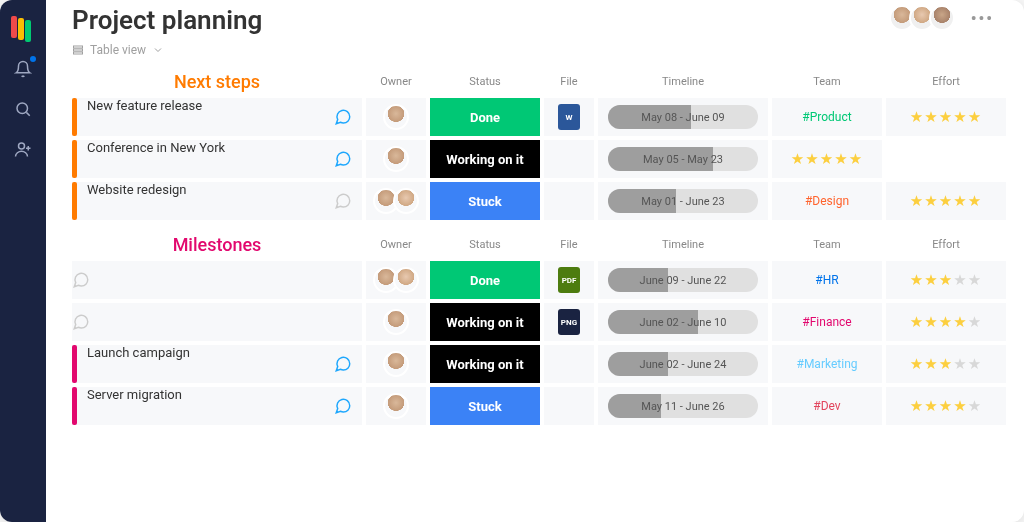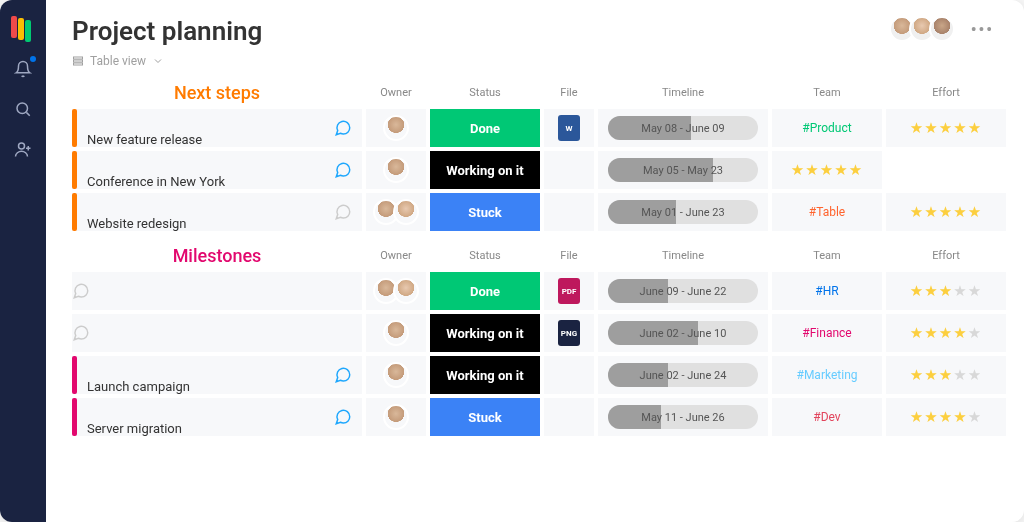--- a/index.html
+++ b/index.html
@@ -43,21 +43,21 @@
   cursor:pointer;
   position:relative;
 }
 .side-icon svg { width: 18px; height: 18px; stroke: currentColor; fill:none; stroke-width:2;}
 .dot-badge {
   position:absolute; top:-2px; right:-2px;
   width:6px;height:6px;border-radius:50%;background:#0073ea;
 }
 .main {
   flex: 1;
-  padding: 16px 26px 10px 26px;
+  padding: 5px 26px 10px 26px;
   overflow: hidden;
   border-radius: 9px;
 }
 .header {
   display:flex;
   justify-content: space-between;
   align-items:flex-start;
 }
 .page-title {
   font-size: 26px;
@@ -101,21 +101,21 @@
   align-items:center;
   justify-content:center;
   font-size:13px;
   color:#333;
 }
 .item-cell {
   justify-content: space-between;
   padding: 0 10px 0 0;
   background:#f7f8fa;
 }
-.item-left { display:flex; align-items:flex-end; height:100%;}
+.item-left { display:flex; align-items:flex-start; height:100%;}
 .color-bar { width:5px; height:100%; border-radius: 2px; margin-right:10px;}
 .item-name { font-size: 13px; color:#333; }
 .chat-icon { width:18px;height:18px; }
 .chat-icon svg { width:18px;height:18px; fill:none; stroke-width:2;}
 .owner-cell .av-stack { display:flex; }
 .owner-cell .av { width:26px;height:26px;border-radius:50%;border:2px solid #fff; margin-left:-6px;}
 .owner-cell .av:first-child{margin-left:0;}
 .status-cell { color:#fff; font-size:13px; font-weight:700; cursor:pointer;}
 .file-cell .file-badge {
   width:22px;height:26px;border-radius:3px;
@@ -300,21 +300,21 @@
               </div>
             </div>
         <div class="cell status-cell st-stuck">Stuck</div>
         <div class="cell file-cell"></div>
         <div class="cell timeline-cell">
           <div class="pill">
                 <div class="fill" style="width:45%"></div>
                 <span>May 01 - June 23</span>
               </div>
         </div>
-        <div class="cell team-cell" style="color:#ff642e">#Table</div>
+        <div class="cell team-cell" style="color:#ff642e">#Design</div>
         <div class="cell effort-cell">
               <span class="star ">★</span>
               <span class="star ">★</span>
               <span class="star ">★</span>
               <span class="star ">★</span>
               <span class="star ">★</span>
             </div>
       </div>
         </div>
         <div class="group">
@@ -335,21 +335,21 @@
                 </svg></span>
         </div>
         <div class="cell owner-cell">
               <div class="av-stack">
                 <div class="av" style="background:radial-gradient(circle at 50% 35%, #d9b89a 0%, #c49b7a 45%, #f7f8fa 46%)"></div>
                 <div class="av" style="background:radial-gradient(circle at 50% 35%, #e8c9b0 0%, #d0a884 45%, #f7f8fa 46%)"></div>
               </div>
             </div>
         <div class="cell status-cell st-done">Done</div>
         <div class="cell file-cell">
-              <div class="file-badge" style="background:#be185d">PDF</div>
+              <div class="file-badge" style="background:#4d7c0f">PDF</div>
             </div>
         <div class="cell timeline-cell">
           <div class="pill">
                 <div class="fill" style="width:40%"></div>
                 <span>June 09 - June 22</span>
               </div>
         </div>
         <div class="cell team-cell" style="color:#0073ea">#HR</div>
         <div class="cell effort-cell">
               <span class="star ">★</span>

